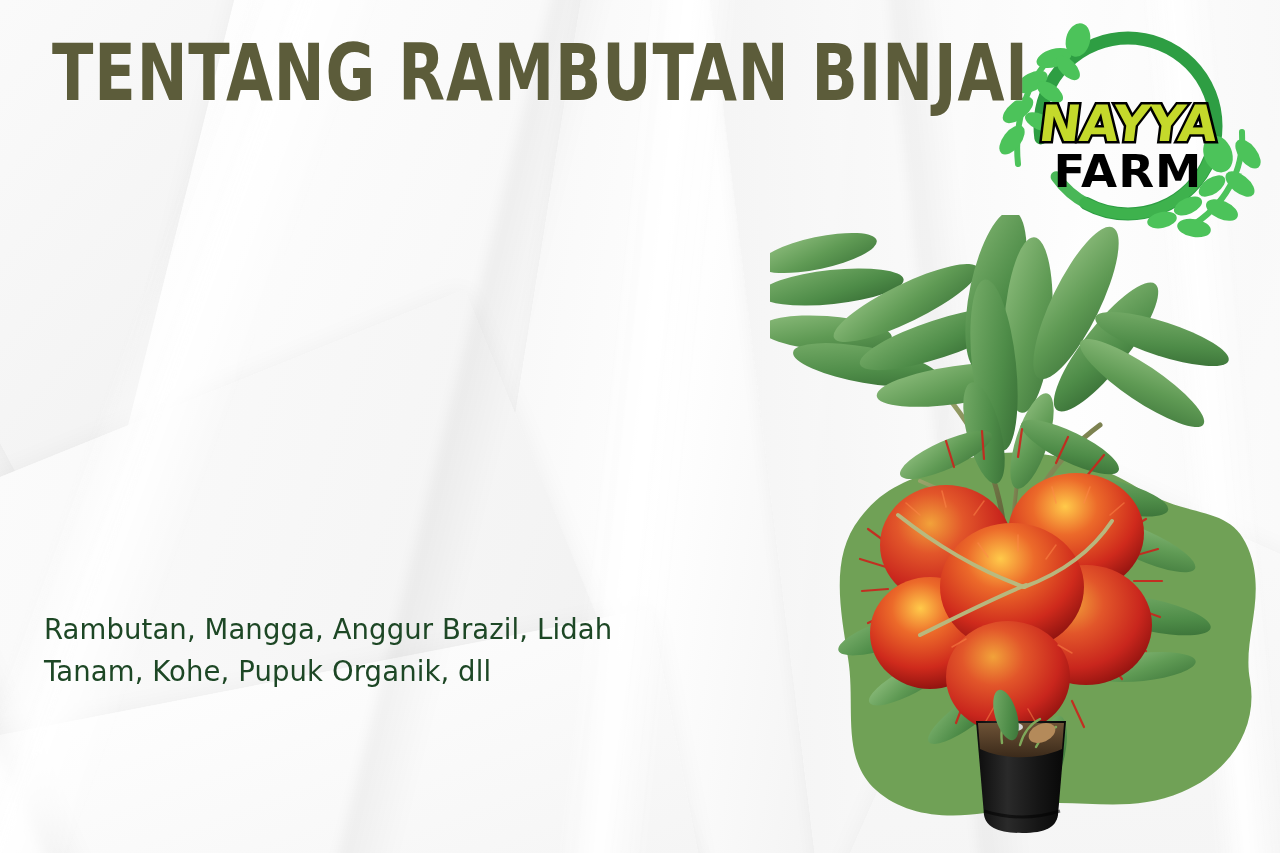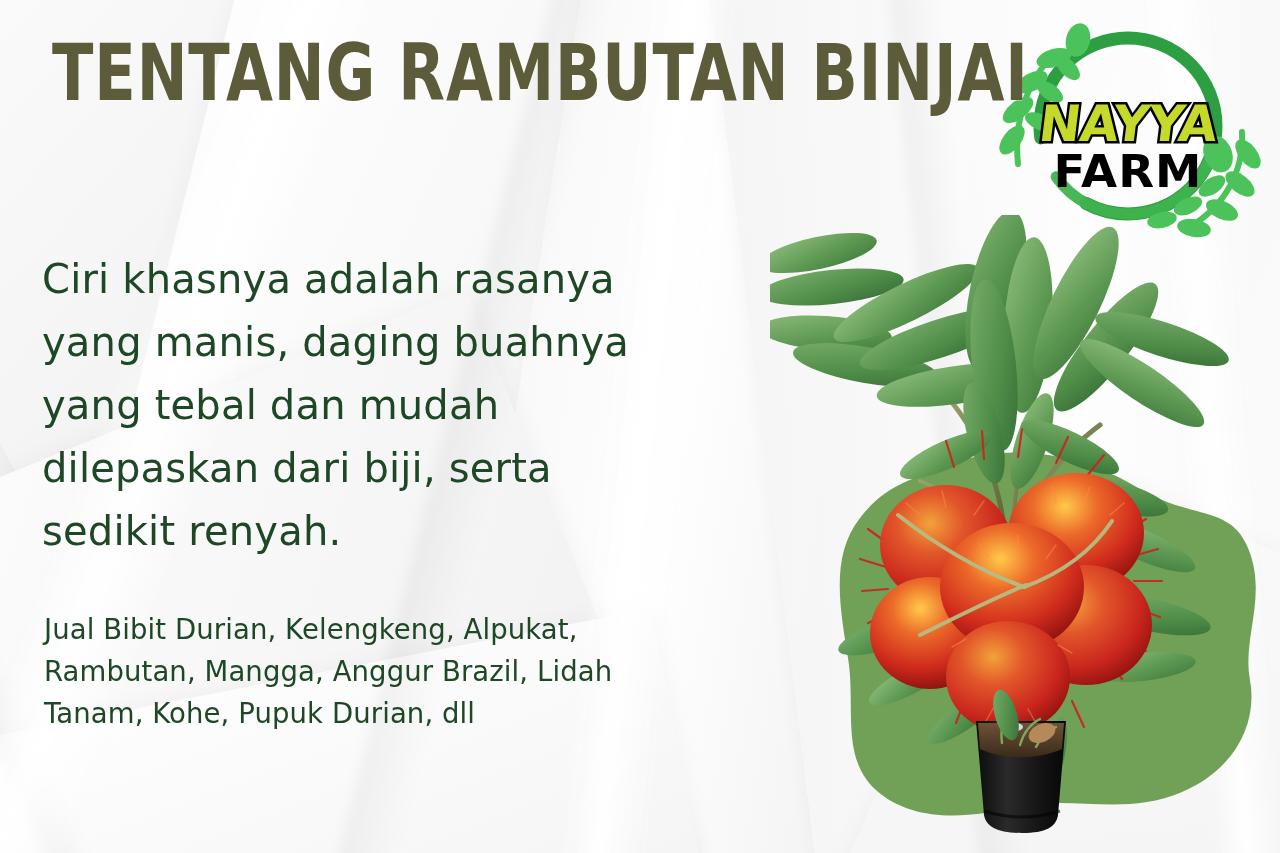--- a/index.html
+++ b/index.html
@@ -359,27 +359,19 @@
         <ellipse cx="196" cy="192" rx="15" ry="8" transform="rotate(-24 196 192)"></ellipse>
         <ellipse cx="170" cy="206" rx="15" ry="8" transform="rotate(-12 170 206)"></ellipse>
       </g>
     </svg>
     <div class="logo-word">NAYYA</div>
     <div class="logo-sub">FARM</div>
   </div>
 
   <h1 class="title">TENTANG RAMBUTAN BINJAI</h1>
 
-  <div class="lede">
-    <span class="ln">Ciri khasnya adalah rasanya</span>
-    <span class="ln">yang manis, daging buahnya</span>
-    <span class="ln">yang tebal dan mudah</span>
-    <span class="ln">dilepaskan dari biji, serta</span>
-    <span class="ln">sedikit renyah.</span>
+
+  <div class="contact">
+    <span class="ln">Rambutan, Mangga, Anggur Brazil, Lidah</span>
+    <span class="ln">Tanam, Kohe, Pupuk Organik, dll</span>
   </div>
 
-  <div class="contact">
-    <span class="ln">Jual Bibit Durian, Kelengkeng, Alpukat,</span>
-    <span class="ln">Rambutan, Mangga, Anggur Brazil, Lidah</span>
-    <span class="ln">Tanam, Kohe, Pupuk Durian, dll</span>
-  </div>
-
 </div>
 
 </body></html>

